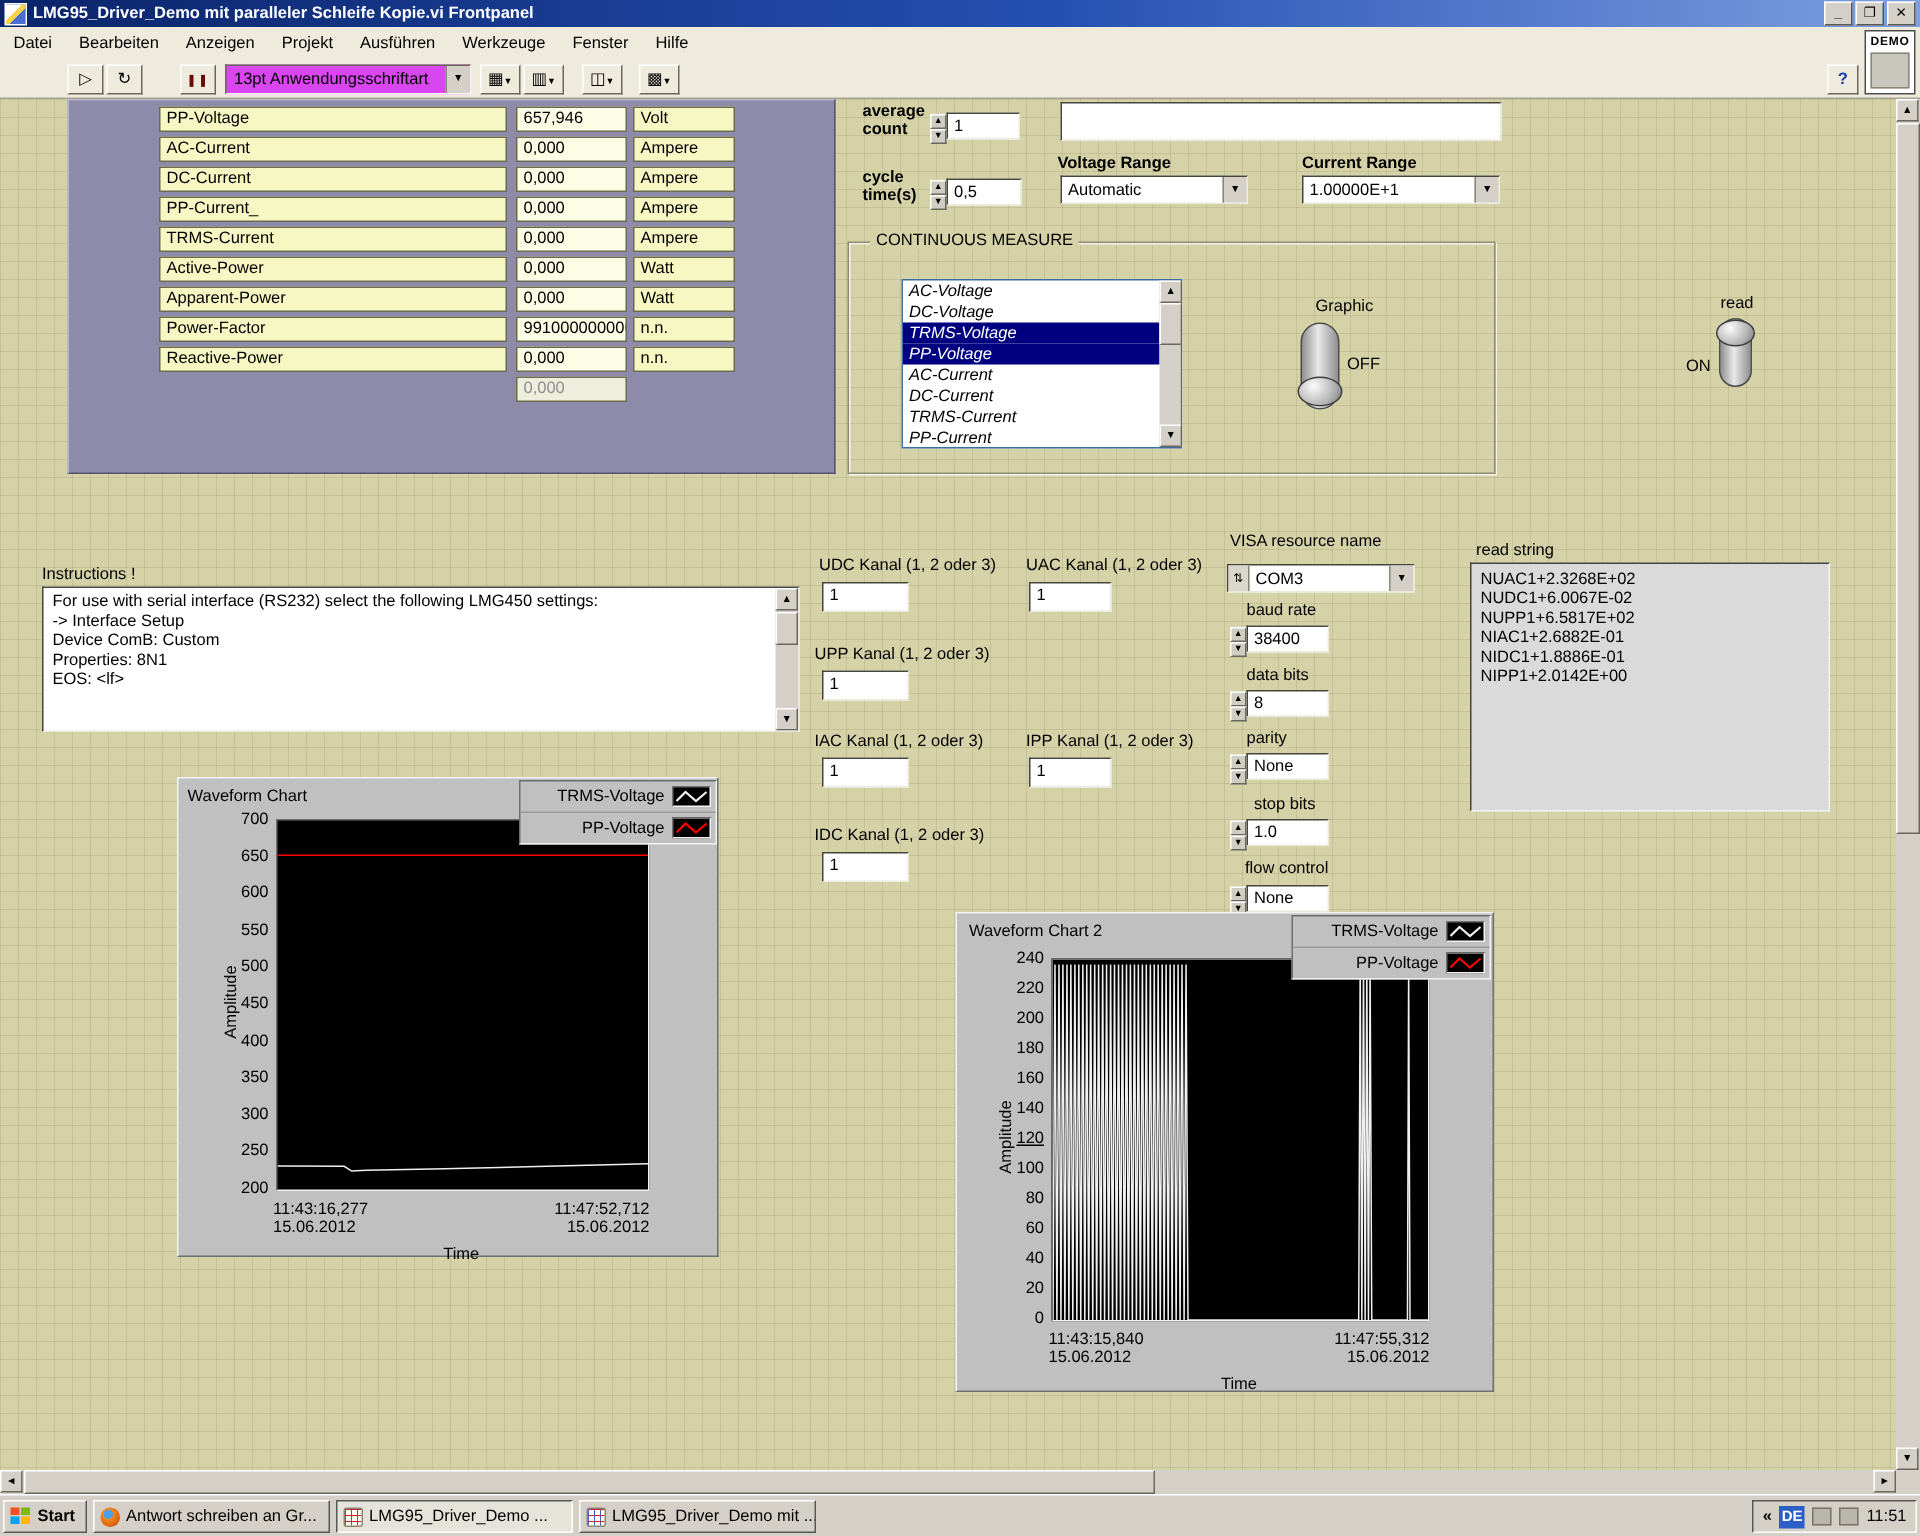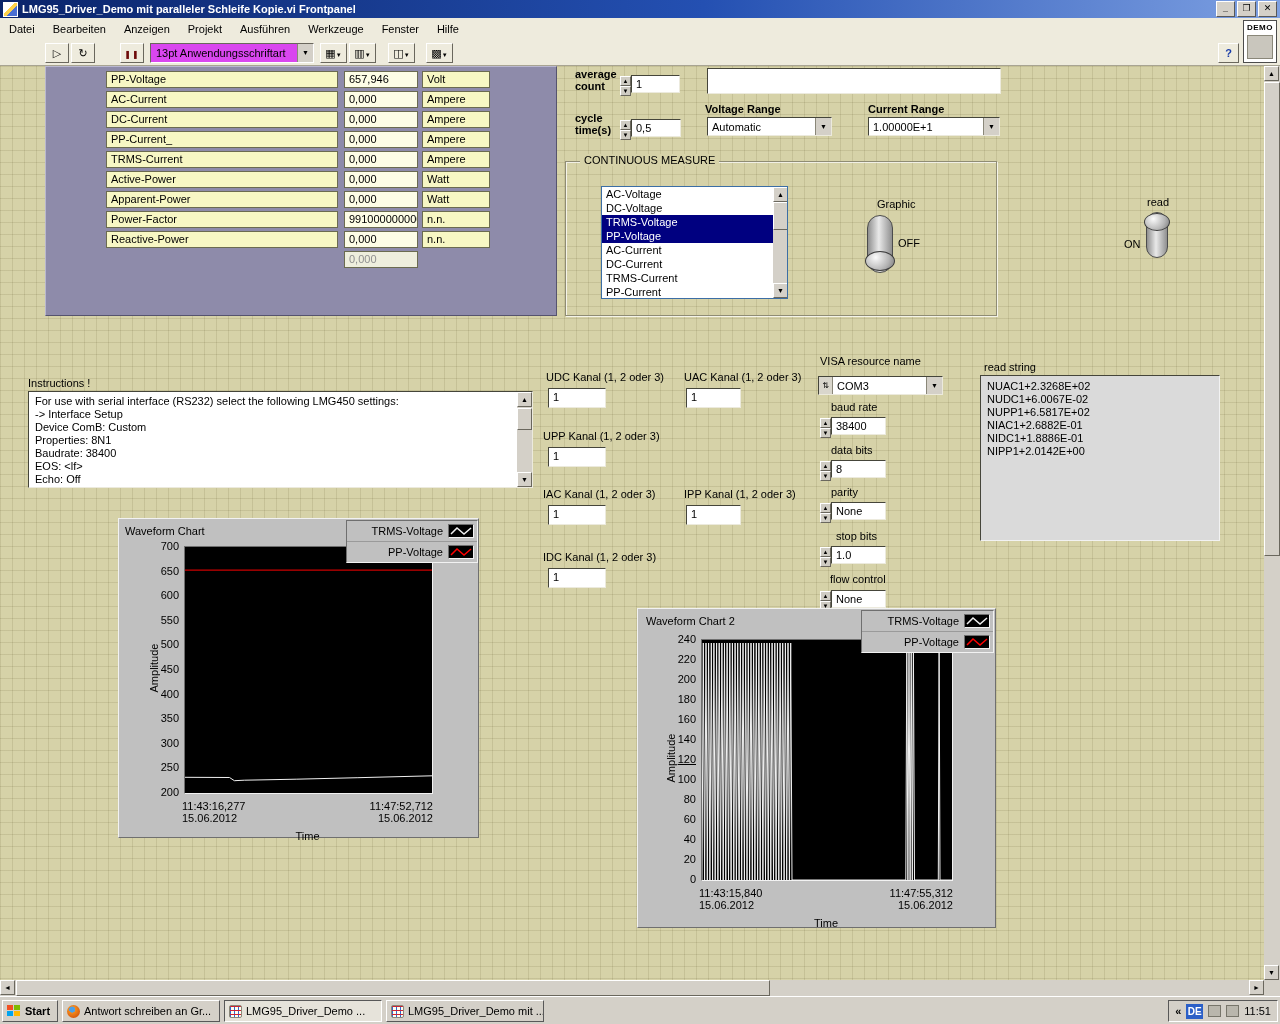--- a/index.html
+++ b/index.html
@@ -230,21 +230,21 @@
     </div>
     <div class="lvlabel bold" style="left:868px;top:37px;">Current Range</div>
     <div class="combo" style="left:868px;top:51px;width:132px;height:19px;">
       <span class="ctext">1.00000E+1</span>
       <span class="arrowbox">▼</span>
     </div>
 
     <div id="groupbox">
       <span class="gtitle">CONTINUOUS MEASURE</span>
       <div id="listbox">
-        <div id="lb-items" class="abs" style="left:0;top:0;width:171px;">
+        <div id="lb-items" class="abs" style="left:0;top:0;width:171px;font-style:italic;">
             <div class="lb-item">AC-Voltage</div>
             <div class="lb-item">DC-Voltage</div>
             <div class="lb-item sel">TRMS-Voltage</div>
             <div class="lb-item sel">PP-Voltage</div>
             <div class="lb-item">AC-Current</div>
             <div class="lb-item">DC-Current</div>
             <div class="lb-item">TRMS-Current</div>
             <div class="lb-item">PP-Current</div>
           </div>
         <div id="lb-scroll" class="abs sb" style="left:171px;top:0;width:15px;height:111px;">
@@ -266,23 +266,21 @@
     </div>
     <div class="lvlabel" style="left:1124px;top:172px;">ON</div>
 
     <div class="lvlabel" style="left:28px;top:311px;">Instructions !</div>
     <div id="instr-box">
       <div id="instr-text">
           <div>For use with serial interface (RS232) select the following LMG450 settings:</div>
           <div>-&gt; Interface Setup</div>
           <div>Device ComB: Custom</div>
           <div>Properties: 8N1</div>
-          <div>Baudrate: 38400</div>
           <div>EOS: &lt;lf&gt;</div>
-          <div>Echo: Off</div>
         </div>
       <div id="instr-scroll" class="abs sb" style="left:488px;top:0;width:15px;height:95px;">
           <div class="sb-btn" style="top: 0px; left: 0px;">▲</div>
           <div class="sb-thumb" style="top: 16px; height: 22px; left: 0px; width: 100%;"></div>
           <div class="sb-btn" style="bottom: 0px; left: 0px;">▼</div>
         </div>
     </div>
 
     <div class="lvlabel" style="left:546px;top:305px;">UDC Kanal (1, 2 oder 3)</div>
     <div class="lvfield" style="left:548px;top:322px;width:58px;height:20px;">1</div>

